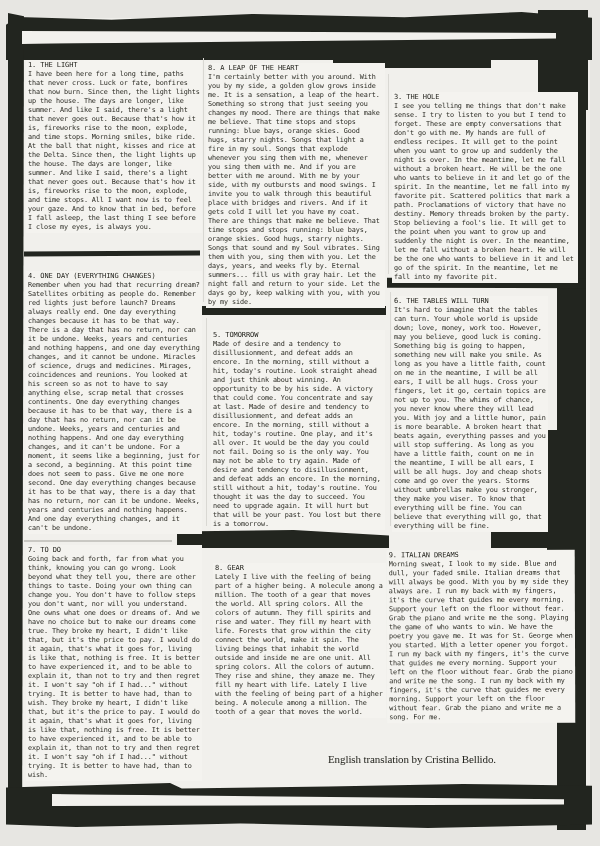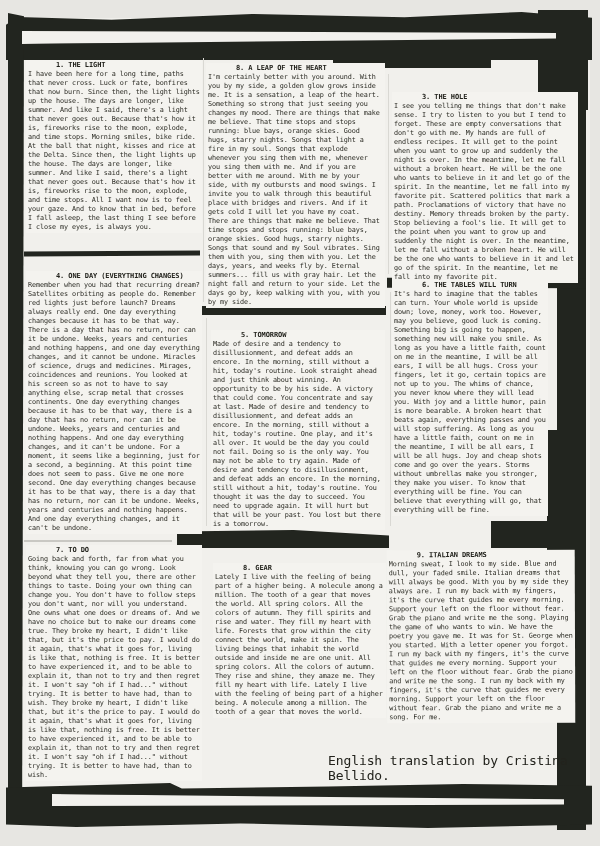--- a/index.html
+++ b/index.html
@@ -10,26 +10,26 @@
     background:#e7e6e2;
     font-family:"DejaVu Sans Mono", monospace;
   }
   .inner-paper { position:absolute; left:10px; top:18px; width:580px; height:806px;
     background:#f1f0ec; z-index:0; }
   .bar  { position:absolute; background:#22251f; z-index:2; }
   .slit { position:absolute; background:#f2f1ed; z-index:3; }
   .seam { position:absolute; background:#d9d8d3; z-index:6; }
   .faintline { position:absolute; background:#c9c8c3; z-index:2; }
   .panel { position:absolute; background:#f4f3ef; z-index:4; padding:1px 2px; }
-  .panel h3 { font-size:7px; font-weight:bold; color:#23231d; letter-spacing:-0.1px;
-    margin-bottom:1px; white-space:nowrap;margin-left:28px; }
+  .panel h3 { font-size:7px; font-weight:normal; color:#23231d; letter-spacing:-0.1px;
+    margin-bottom:1px; white-space:nowrap; }
   .panel p { font-size:6.8px; line-height:9px; letter-spacing:-0.1px; color:#2b2b24;
     text-align:left; }
-  .footer-note { position:absolute; z-index:5; font-size:13px; color:#23231d;
-    letter-spacing:-0.1px; }
+  .footer-note { position:absolute; z-index:5; font-size:11px; color:#23231d;
+    letter-spacing:-0.1px;font-family:Liberation Serif, serif; }
 </style>
 </head>
 <body>
 
 <div class="page">
 
   <div class="inner-paper"></div>
 
   <div class="bar" style="left:6px;top:11px;width:586px;height:49px;
        clip-path:polygon(0 28%,2% 12%,18% 18%,42% 6%,68% 13%,88% 2%,100% 14%,100% 100%,0 100%);"></div>
@@ -89,21 +89,21 @@
   <section class="panel" style="left:213px;top:563px;width:173px;">
     <h3>8. GEAR</h3>
     <p>Lately I live with the feeling of being part of a higher being. A molecule among a million. The tooth of a gear that moves the world. All spring colors. All the colors of autumn. They fill spirits and rise and water. They fill my heart with life. Forests that grow within the city connect the world, make it spin. The living beings that inhabit the world outside and inside me are one unit. All spring colors. All the colors of autumn. They rise and shine, they amaze me. They fill my heart with life. Lately I live with the feeling of being part of a higher being. A molecule among a million. The tooth of a gear that moves the world.</p>
   </section>
 
   <section class="panel" style="left:392px;top:92px;width:186px;">
     <h3>3. THE HOLE</h3>
     <p>I see you telling me things that don't make sense. I try to listen to you but I tend to forget. These are empty conversations that don't go with me. My hands are full of endless recipes. It will get to the point when you want to grow up and suddenly the night is over. In the meantime, let me fall without a broken heart. He will be the one who wants to believe in it and let go of the spirit. In the meantime, let me fall into my favorite pit. Scattered politics that mark a path. Proclamations of victory that have no destiny. Memory threads broken by the party. Stop believing a fool's lie. It will get to the point when you want to grow up and suddenly the night is over. In the meantime, let me fall without a broken heart. He will be the one who wants to believe in it and let go of the spirit. In the meantime, let me fall into my favorite pit.</p>
   </section>
 
-  <section class="panel" style="left:392px;top:280px;width:156px;">
+  <section class="panel" style="left:392px;top:296px;width:156px;">
     <h3>6. THE TABLES WILL TURN</h3>
     <p>It's hard to imagine that the tables can turn. Your whole world is upside down; love, money, work too. However, may you believe, good luck is coming. Something big is going to happen, something new will make you smile. As long as you have a little faith, count on me in the meantime, I will be all ears, I will be all hugs. Cross your fingers, let it go, certain topics are not up to you. The whims of chance, you never know where they will lead you. With joy and a little humor, pain is more bearable. A broken heart that beats again, everything passes and you will stop suffering. As long as you have a little faith, count on me in the meantime, I will be all ears, I will be all hugs. Joy and cheap shots come and go over the years. Storms without umbrellas make you stronger, they make you wiser. To know that everything will be fine. You can believe that everything will go, that everything will be fine.</p>
   </section>
 
   <section class="panel" style="left:387px;top:550px;width:188px;transform:rotate(-0.2deg);">
     <h3>9. ITALIAN DREAMS</h3>
     <p>Morning sweat, I look to my side. Blue and dull, your faded smile. Italian dreams that will always be good. With you by my side they always are. I run my back with my fingers, it's the curve that guides me every morning. Support your left on the floor without fear. Grab the piano and write me the song. Playing the game of who wants to win. We have the poetry you gave me. It was for St. George when you started. With a letter opener you forgot. I run my back with my fingers, it's the curve that guides me every morning. Support your left on the floor without fear. Grab the piano and write me the song. I run my back with my fingers, it's the curve that guides me every morning. Support your left on the floor without fear. Grab the piano and write me a song. For me.</p>
   </section>
 
   <div class="footer-note" style="left:328px;top:753px;width:250px;">English translation by Cristina Bellido.</div>

